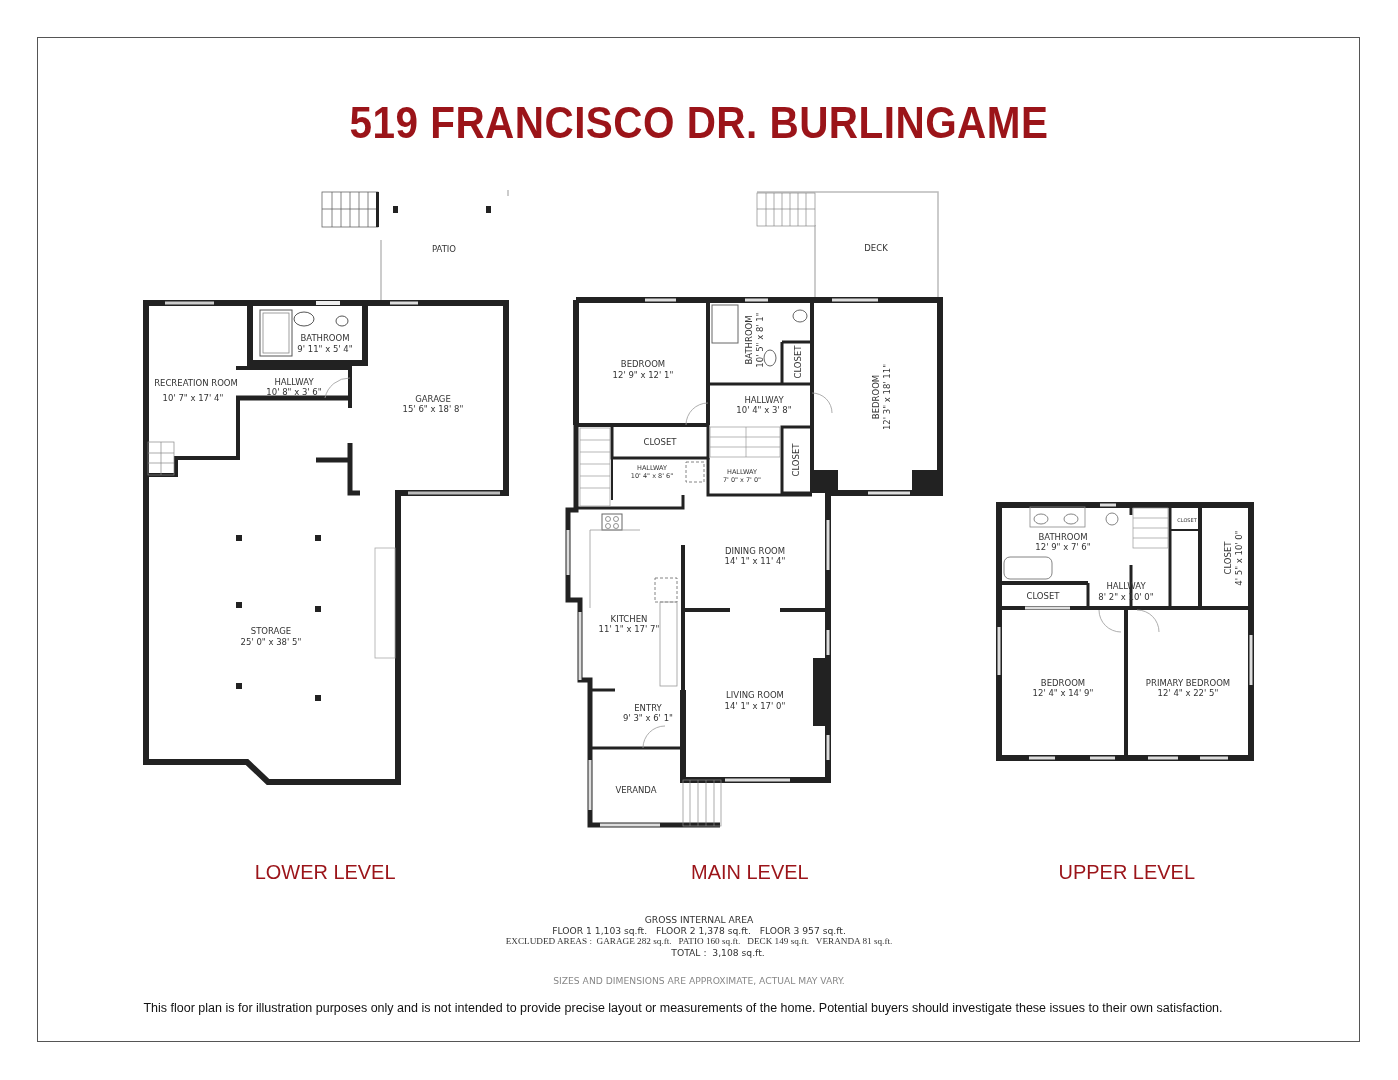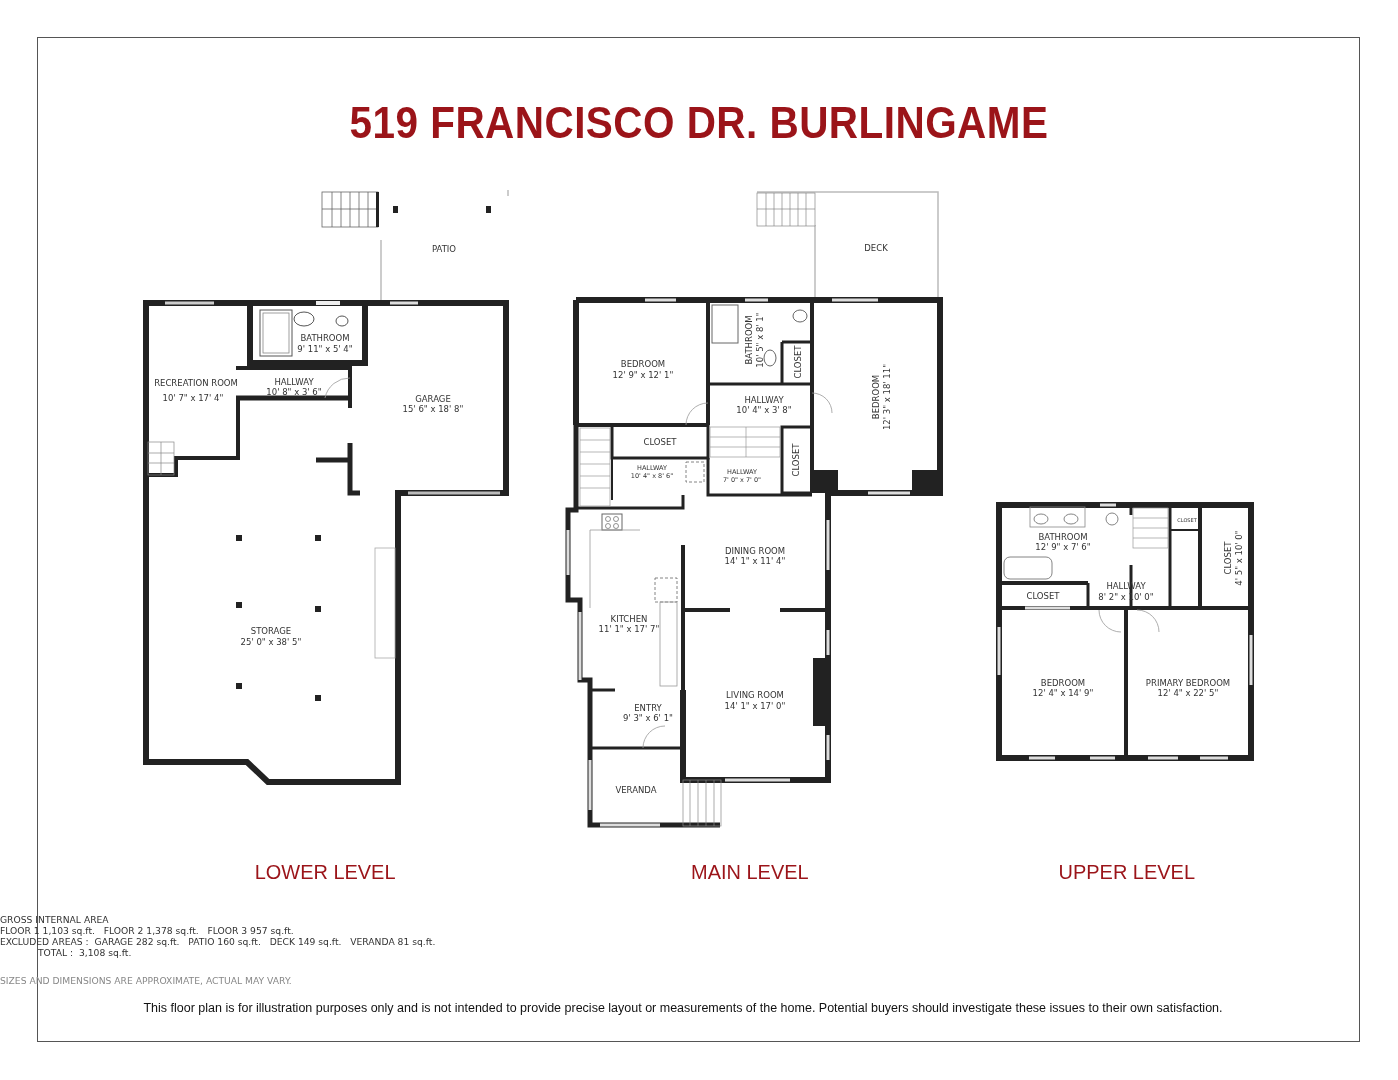--- a/index.html
+++ b/index.html
@@ -1,20 +1,20 @@
 <!DOCTYPE html>
 <html><head>
 <meta charset="utf-8">
 <style>
   html, body { margin:0; padding:0; background:#ffffff; }
   body { width:1398px; height:1080px; position:relative; overflow:hidden; font-family:"DejaVu Sans", sans-serif; }
   .frame { position:absolute; left:37px; top:37px; width:1323px; height:1005px; border:1.5px solid #555; box-sizing:border-box; background:#fff; }
   .title { position:absolute; left:0; width:1398px; top:98px; text-align:center; color:#9b1419; font-family:"Liberation Sans", sans-serif; font-weight:bold; font-size:44px; letter-spacing:0.5px; transform:scaleX(0.92); }
   .level-label { position:absolute; top:860px; color:#9b1419; font-family:"Liberation Sans", sans-serif; font-size:21px; font-weight:normal; transform:scaleX(0.95); }
-  .area-block { position:absolute; left:0; width:1398px; top:914px; text-align:left; color:#333; font-family:"DejaVu Sans", sans-serif; font-size:9.2px; line-height:11px; }
+  .area-block { position:absolute; left:0; width:1398px; top:914px; text-align:center; color:#333; font-family:"DejaVu Sans", sans-serif; font-size:9.2px; line-height:11px; }
   .area-block .muted { color:#888; margin-top:17px; }
   .disclaimer { position:absolute; left:0; width:1366px; top:1001px; text-align:center; color:#111; font-family:"Liberation Sans", sans-serif; font-size:12.5px; }
   svg.plan { position:absolute; left:0; top:0; }
   svg text { font-family:"DejaVu Sans", sans-serif; fill:#333; }
 </style>
 </head>
 <body>
 
 <div class="frame"></div>
 
@@ -280,18 +280,18 @@
   </g>
 </svg>
 
 <div class="level-label" style="left:251px;">LOWER LEVEL</div>
 <div class="level-label" style="left:688px;">MAIN LEVEL</div>
 <div class="level-label" style="left:1055px;">UPPER LEVEL</div>
 
 <div class="area-block">
   <div>GROSS INTERNAL AREA</div>
   <div style="white-space:pre;">FLOOR 1 1,103 sq.ft.   FLOOR 2 1,378 sq.ft.   FLOOR 3 957 sq.ft.</div>
-  <div style="white-space:pre;">EXCLUDED AREAS :  GARAGE 282 sq.ft.   PATIO 160 sq.ft.   DECK 149 sq.ft.   VERANDA 81 sq.ft.</div>
+  <div style="white-space:pre;font-family:Liberation Serif, serif;">EXCLUDED AREAS :  GARAGE 282 sq.ft.   PATIO 160 sq.ft.   DECK 149 sq.ft.   VERANDA 81 sq.ft.</div>
   <div style="white-space:pre;margin-left:38px;">TOTAL :  3,108 sq.ft.</div>
   <div class="muted">SIZES AND DIMENSIONS ARE APPROXIMATE, ACTUAL MAY VARY.</div>
 </div>
 
 <div class="disclaimer">This floor plan is for illustration purposes only and is not intended to provide precise layout or measurements of the home. Potential buyers should investigate these issues to their own satisfaction.</div>
 
 </body></html>

